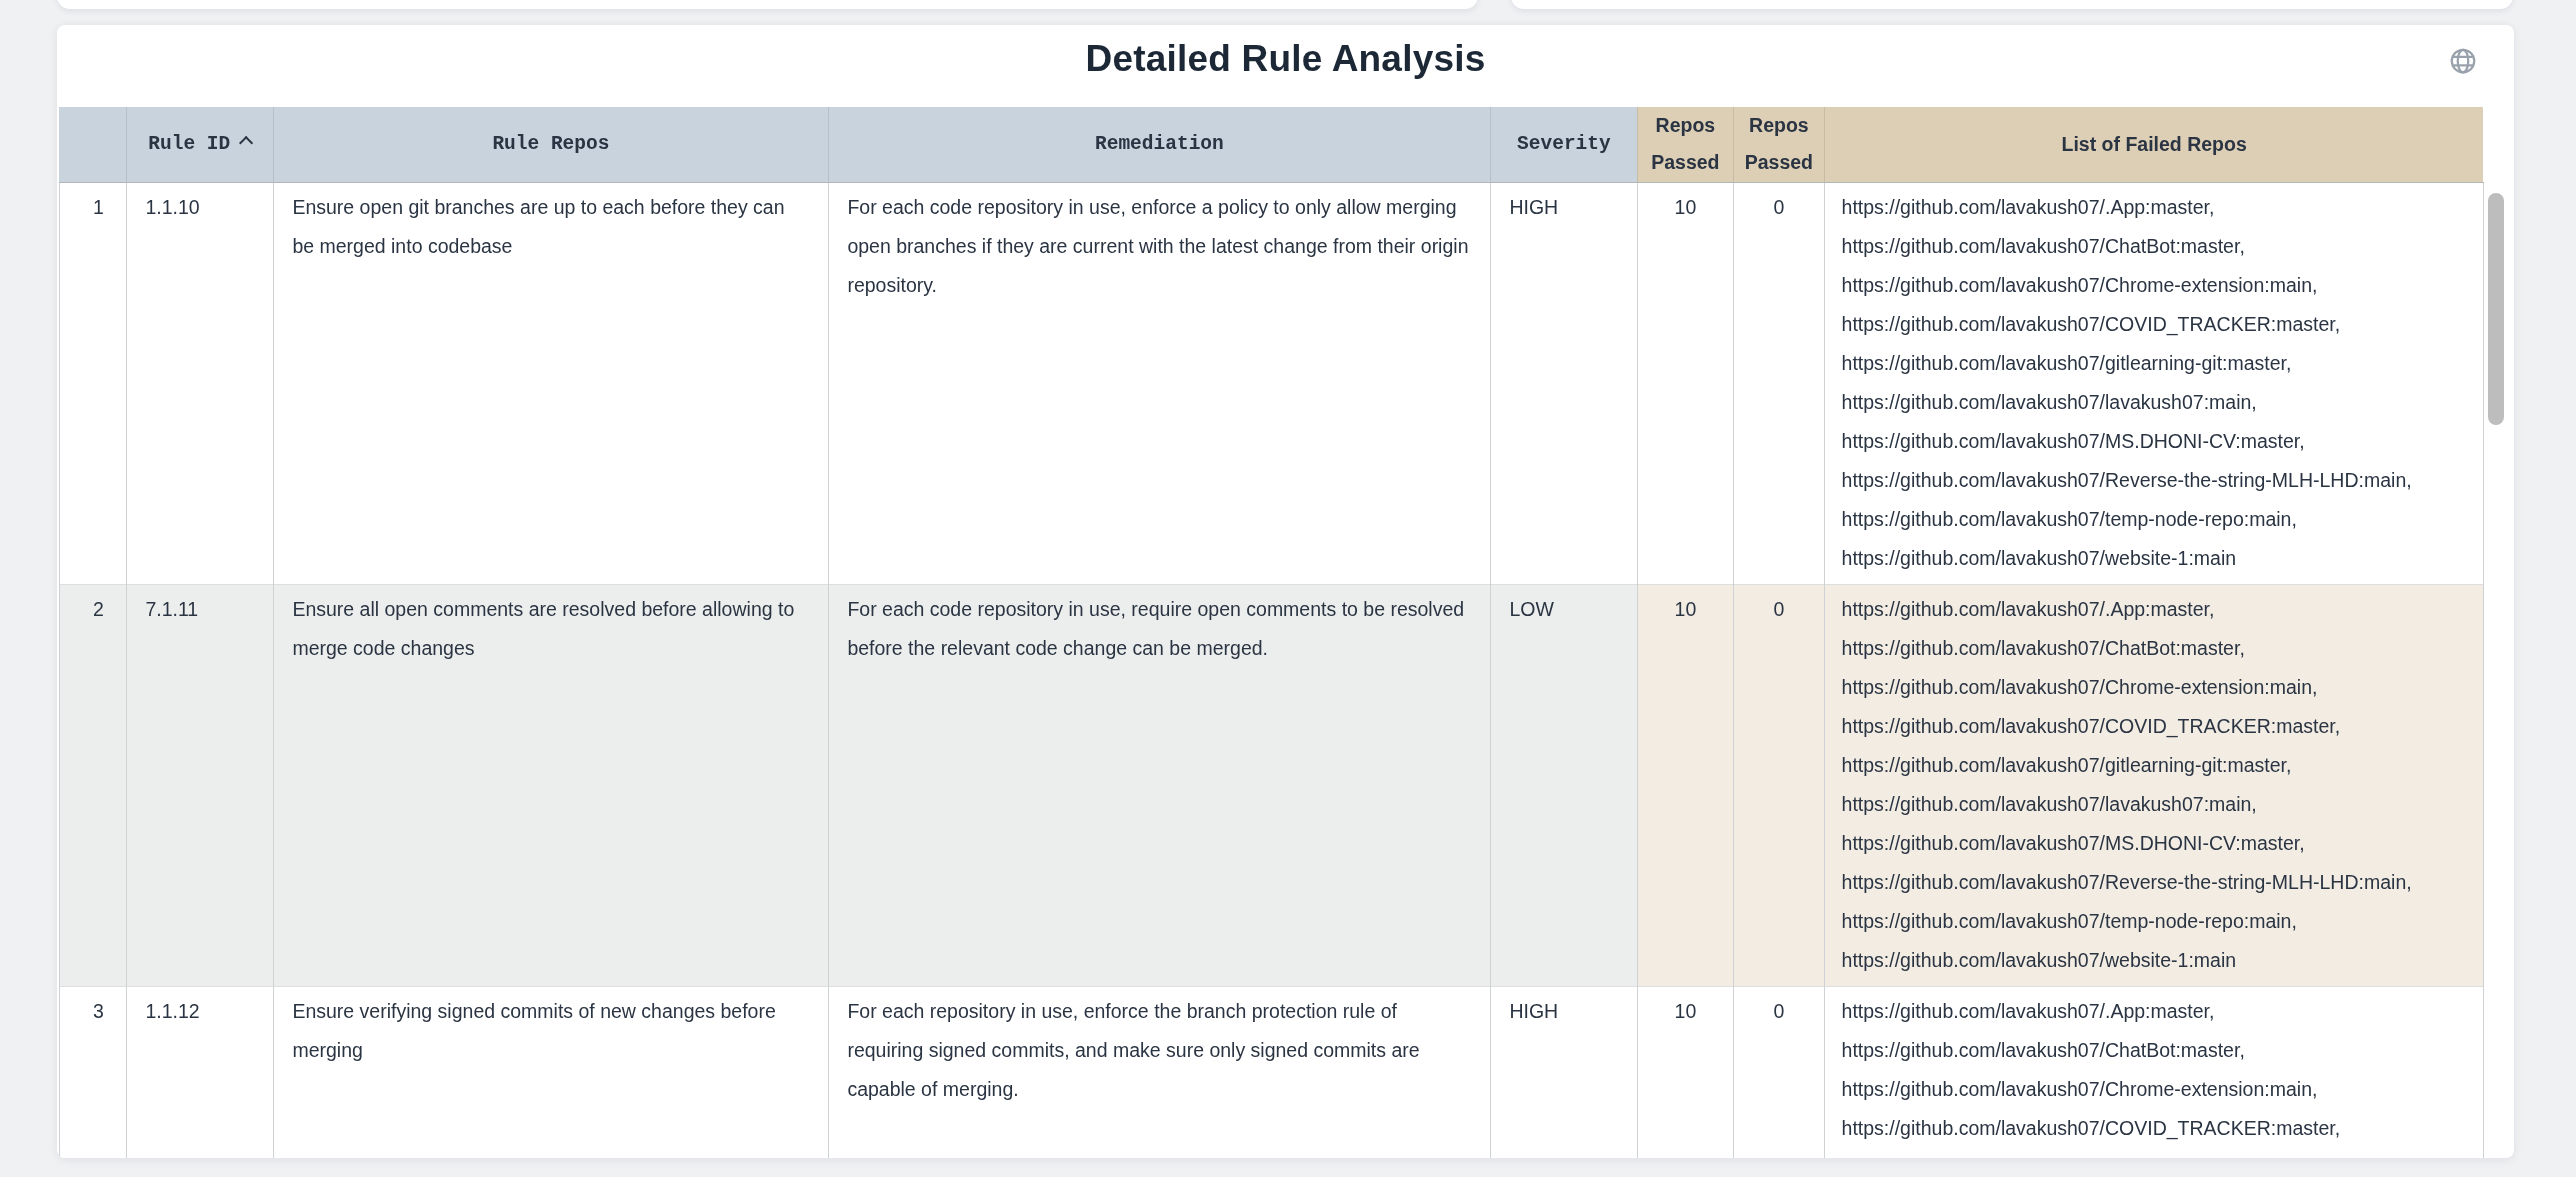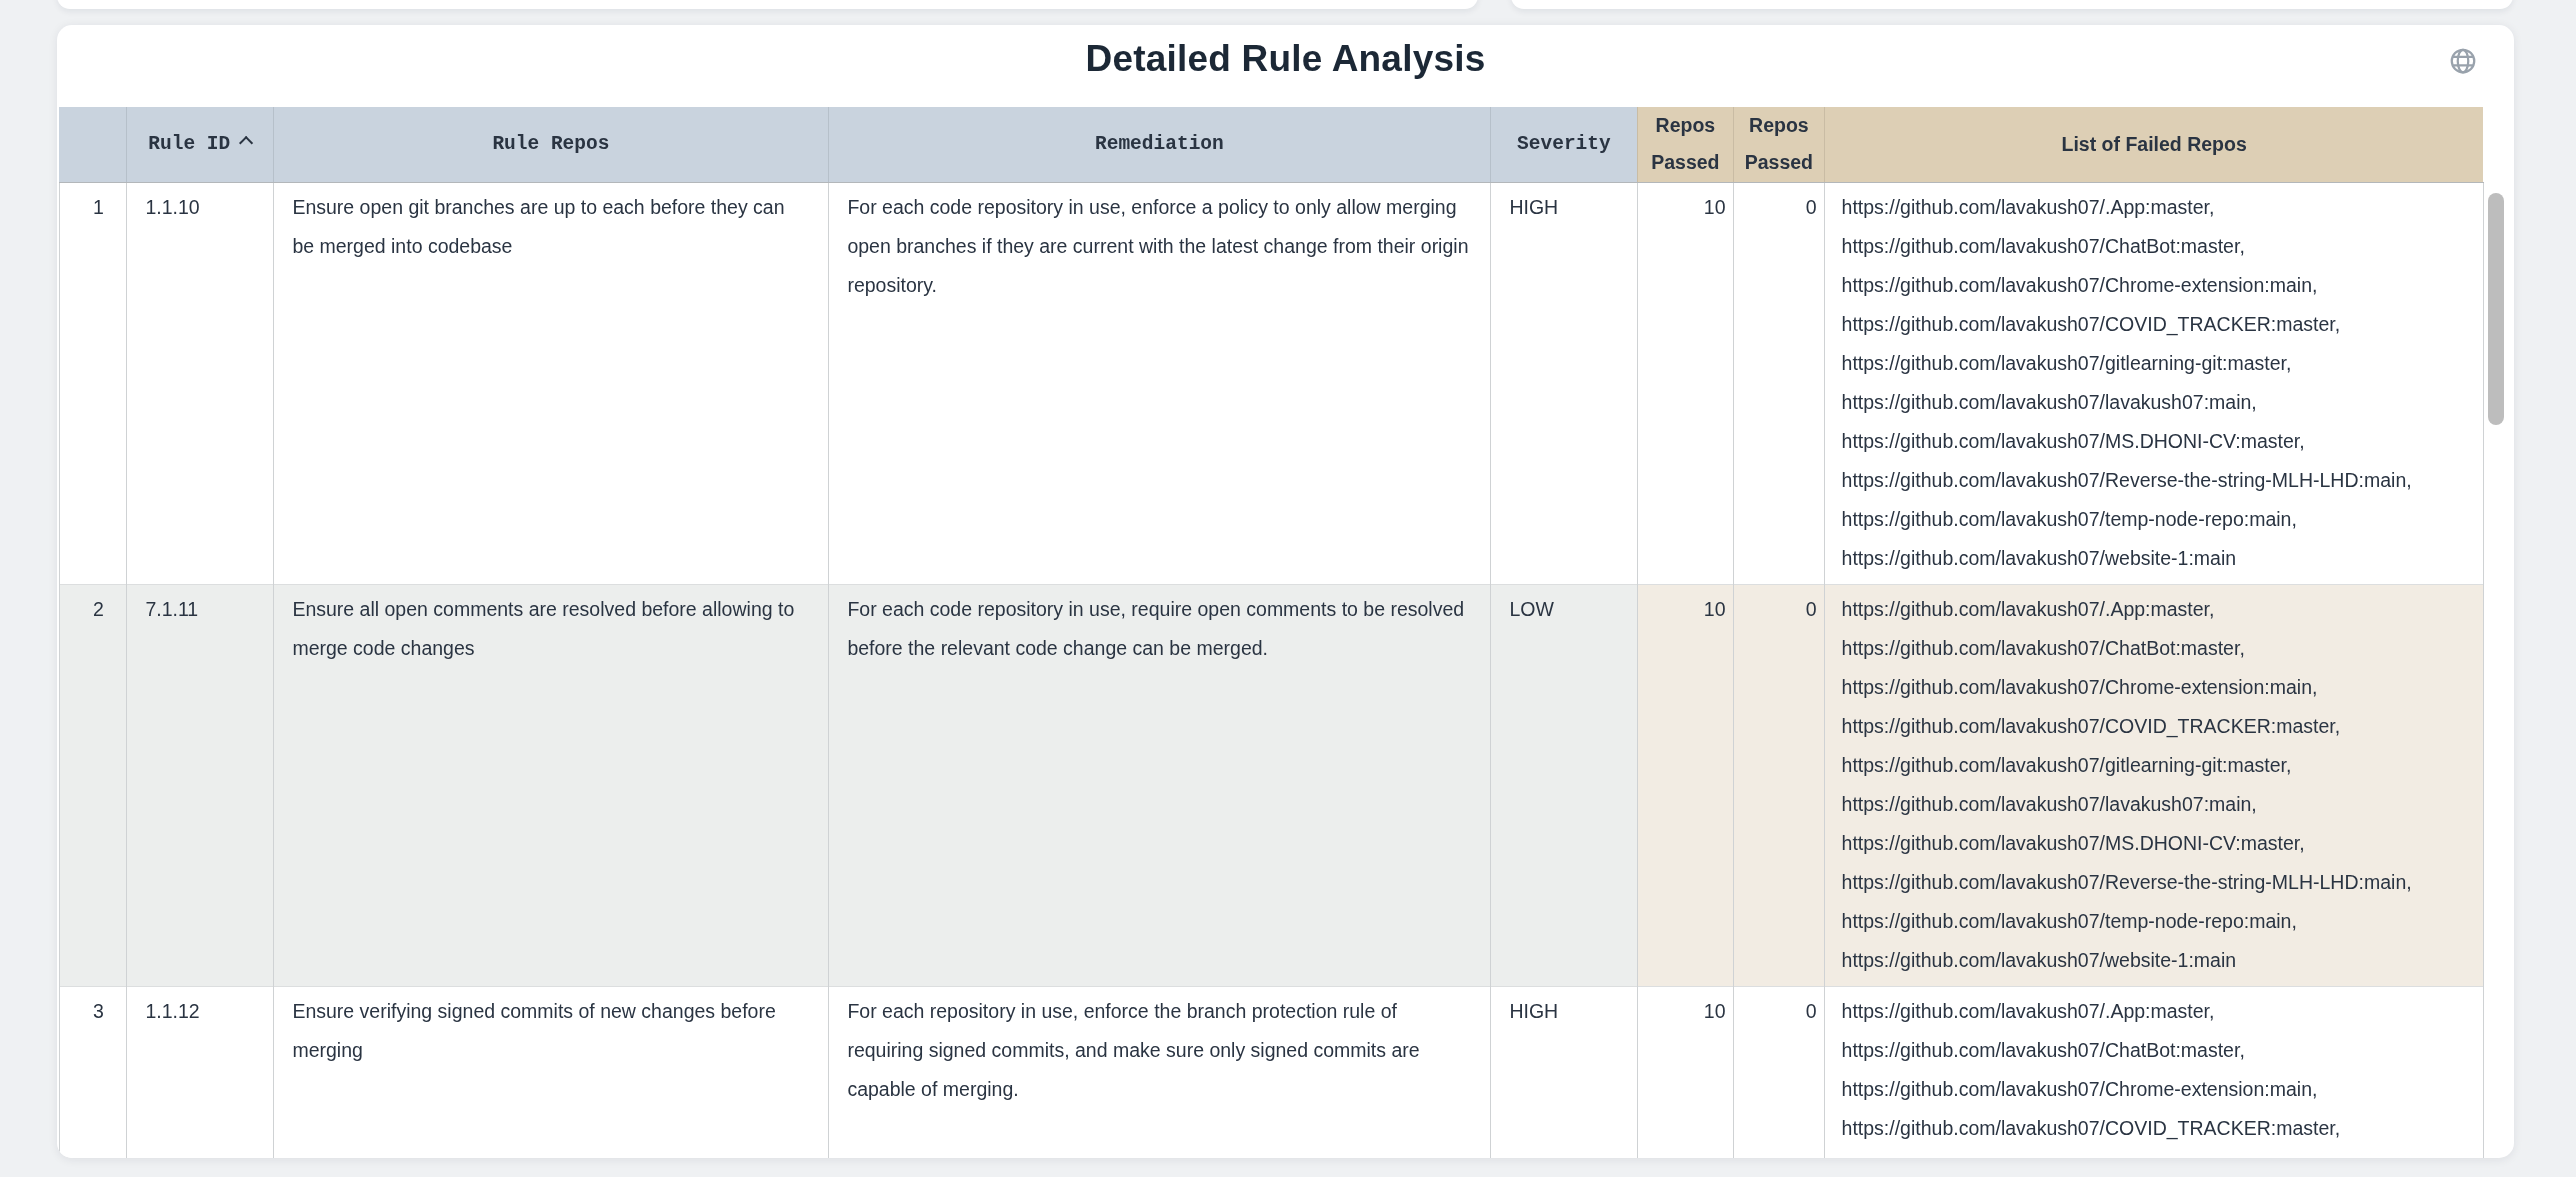--- a/index.html
+++ b/index.html
@@ -25,21 +25,21 @@
   }
   .top-card{
     position:absolute;top:-16.7px;height:26px;background:#ffffff;
     border-radius:13px;box-shadow:0 2.8px 6.5px rgba(20,30,50,0.07);
   }
   .top-card.left{left:57px;width:1421px;}
   .top-card.right{left:1511px;width:1002px;}
 
   .main-card{
     position:absolute;left:57px;top:25px;width:2457px;height:1133px;
-    background:#ffffff;border-radius:15px;
+    background:#ffffff;border-radius:8px;
     box-shadow:0 1.9px 9.3px rgba(20,30,50,0.08);
     overflow:hidden;
   }
   .card-title{
     position:absolute;left:0;top:11px;width:100%;
     margin:0;text-align:center;
     font-size:37px;line-height:45px;font-weight:600;
     color:var(--title);
     letter-spacing:0.2px;
   }
@@ -78,21 +78,21 @@
     border-top:0.9px solid #dcdedf;
   }
   tbody td:last-child{border-right:0.9px solid #cfd2d4;}
   tbody tr:first-child td{border-top:none;}
   tbody tr:nth-child(even) td{background:var(--row-stripe-gray);}
   tbody tr:nth-child(even) td.tan{background:var(--row-stripe-tan);}
   tbody tr:nth-child(1){height:396px;}
   tbody tr:nth-child(2){height:389px;}
   tbody tr:nth-child(3){height:389px;}
   td.num{text-align:right;padding-right:22px;}
-  td.cnt{text-align:right;padding-left:7.4px;padding-right:7.4px;}
+  td.cnt{text-align:center;padding-left:7.4px;padding-right:7.4px;}
   td.list{padding-left:16.7px;padding-right:15px;overflow-wrap:break-word;}
 
   .scrollbar{
     position:absolute;top:158px;bottom:5.6px;width:17.6px;left:2430px;
     background:transparent;
   }
   .scrollbar .thumb{
     position:absolute;top:10.2px;left:0.9px;width:16px;height:232px;
     border-radius:8.3px;background:var(--scrollbar-thumb);
   }

